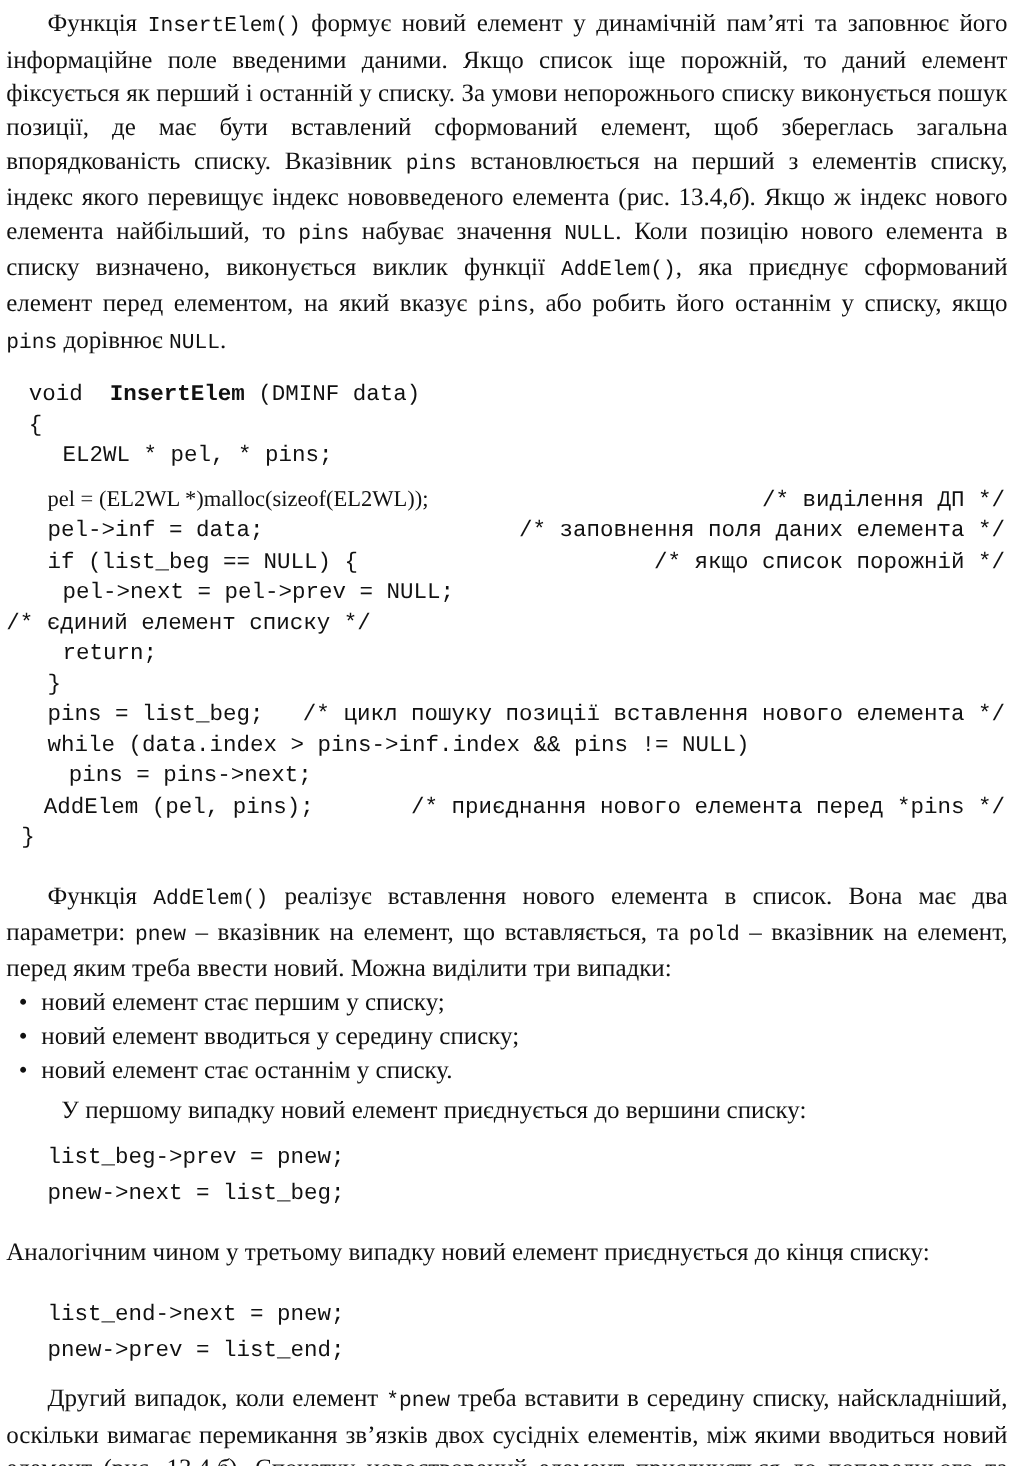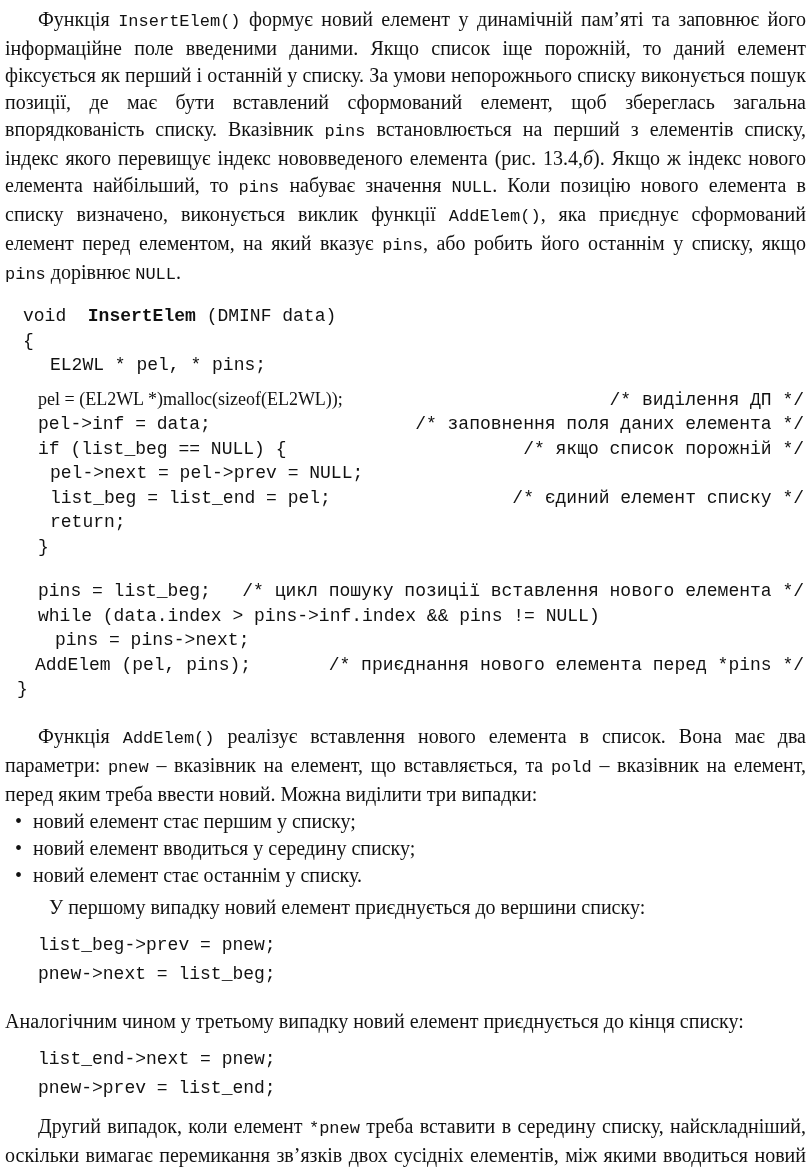--- a/index.html
+++ b/index.html
@@ -96,31 +96,30 @@
         <span class="code-comment">/* заповнення поля даних елемента */</span>
       </div>
       <div class="code-line">
         <span class="code-left" style="padding-left: 33px;"><span>if (list_beg == NULL) {</span></span>
         <span class="code-comment">/* якщо список порожній */</span>
       </div>
       <div class="code-line">
         <span class="code-left" style="padding-left: 45px;"><span>pel-&gt;next = pel-&gt;prev = NULL;</span></span>
       </div>
       <div class="code-line">
-        <span class="code-left" style="padding-left: 45px;"><span>list_beg = list_end = pel;</span></span>
         <span class="code-comment">/* єдиний елемент списку */</span>
       </div>
       <div class="code-line">
         <span class="code-left" style="padding-left: 45px;"><span>return;</span></span>
       </div>
       <div class="code-line">
         <span class="code-left" style="padding-left: 33px;"><span>}</span></span>
       </div>
       <div class="code-line">
-        <span class="code-left" style="padding-left: 33px; margin-top: 20px;"><span>pins = list_beg;</span></span>
+        <span class="code-left" style="padding-left: 33px;"><span>pins = list_beg;</span></span>
         <span class="code-comment">/* цикл пошуку позиції вставлення нового елемента */</span>
       </div>
       <div class="code-line">
         <span class="code-left" style="padding-left: 33px;"><span>while (data.index &gt; pins-&gt;inf.index &amp;&amp; pins != NULL)</span></span>
       </div>
       <div class="code-line">
         <span class="code-left" style="padding-left: 50px;"><span>pins = pins-&gt;next;</span></span>
       </div>
       <div class="code-line">
         <span class="code-left" style="padding-left: 30px;"><span>AddElem (pel, pins);</span></span>
@@ -156,21 +155,21 @@
       </div>
       <div class="code-line">
         <span class="code-left" style="padding-left: 33px;"><span>pnew-&gt;next = list_beg;</span></span>
       </div>
     </div>
 
   <p class="para flush p4"><span>Аналогічним чином у третьому випадку новий елемент приєднується до кінця списку:</span></p>
 
   <div class="snippet">
       <div class="code-line">
-        <span class="code-left" style="padding-left: 33px;"><span>list_end-&gt;next = pnew;</span></span>
+        <span class="code-left" style="padding-left: 33px; margin-top: 12px;"><span>list_end-&gt;next = pnew;</span></span>
       </div>
       <div class="code-line">
         <span class="code-left" style="padding-left: 33px;"><span>pnew-&gt;prev = list_end;</span></span>
       </div>
     </div>
 
   <p class="para indent p5"><span>Другий випадок, коли елемент </span><span class="mono">*pnew</span><span>  треба вставити в середину списку, найскладніший, оскільки вимагає перемикання зв’язків двох сусідніх елементів, між якими вводиться новий елемент (рис. 13.4,</span><span class="it">б</span><span>). Спочатку новостворений елемент приєднується до попереднього та наступного елементів списку:</span></p>
 
 </div>
 

